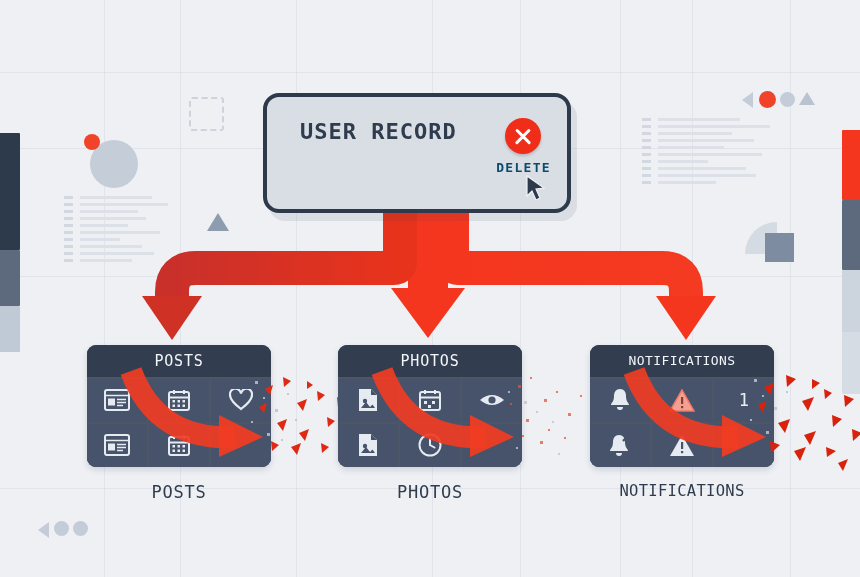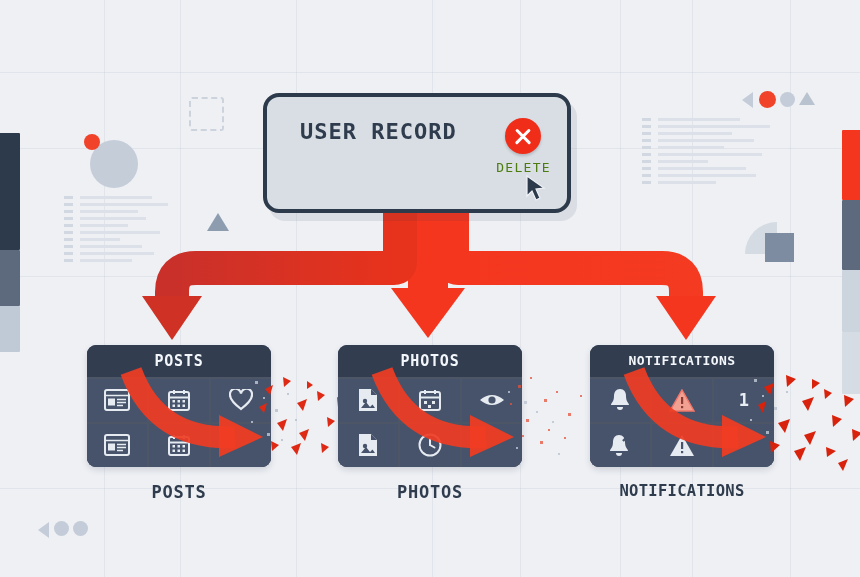--- a/index.html
+++ b/index.html
@@ -126,35 +126,34 @@
     width: 20px; height: 3.4px;
     background: #fff;
     border-radius: 2px;
   }
   .delete-btn .x1 { transform: rotate(45deg); }
   .delete-btn .x2 { transform: rotate(-45deg); }
   .delete-label {
     position: absolute;
     right: 16px; top: 63px;
     font-size: 13px;
-    font-weight: normal;
+    font-weight: bold;
     letter-spacing: 1.3px;
-    color: #4d7c0f;
+    color: #0c4a6e;
   }
   .cursor {
     position: absolute;
     right: 20px; top: 78px;
     width: 22px; height: 26px;
   }
 
   
   .entity {
     position: absolute;
     width: 184px;
-    font-weight: bold;
   }
   .entity .card {
     position: relative;
     height: 122px;
     background: #343f52;
     border-radius: 9px;
     overflow: hidden;
     box-shadow: 0 3px 6px rgba(45,58,75,0.16);
   }
   .entity .card-head {

